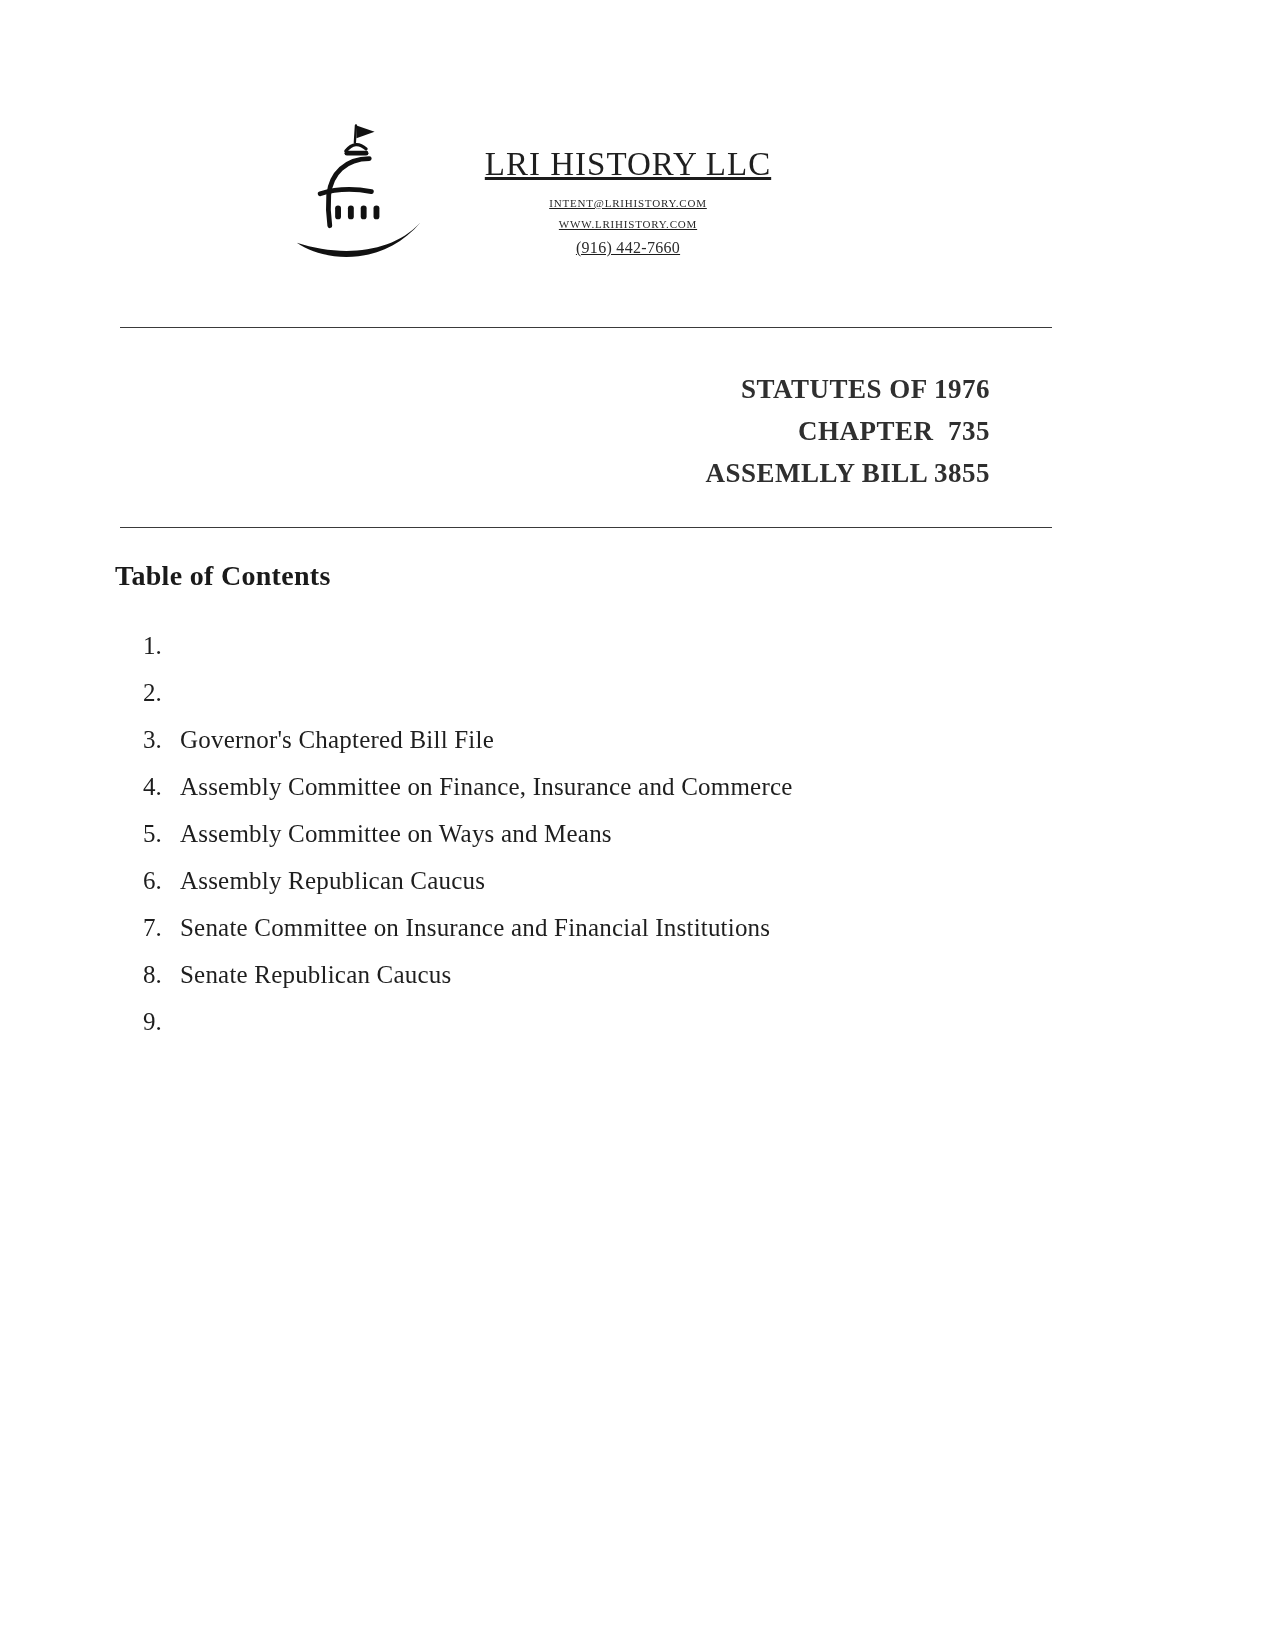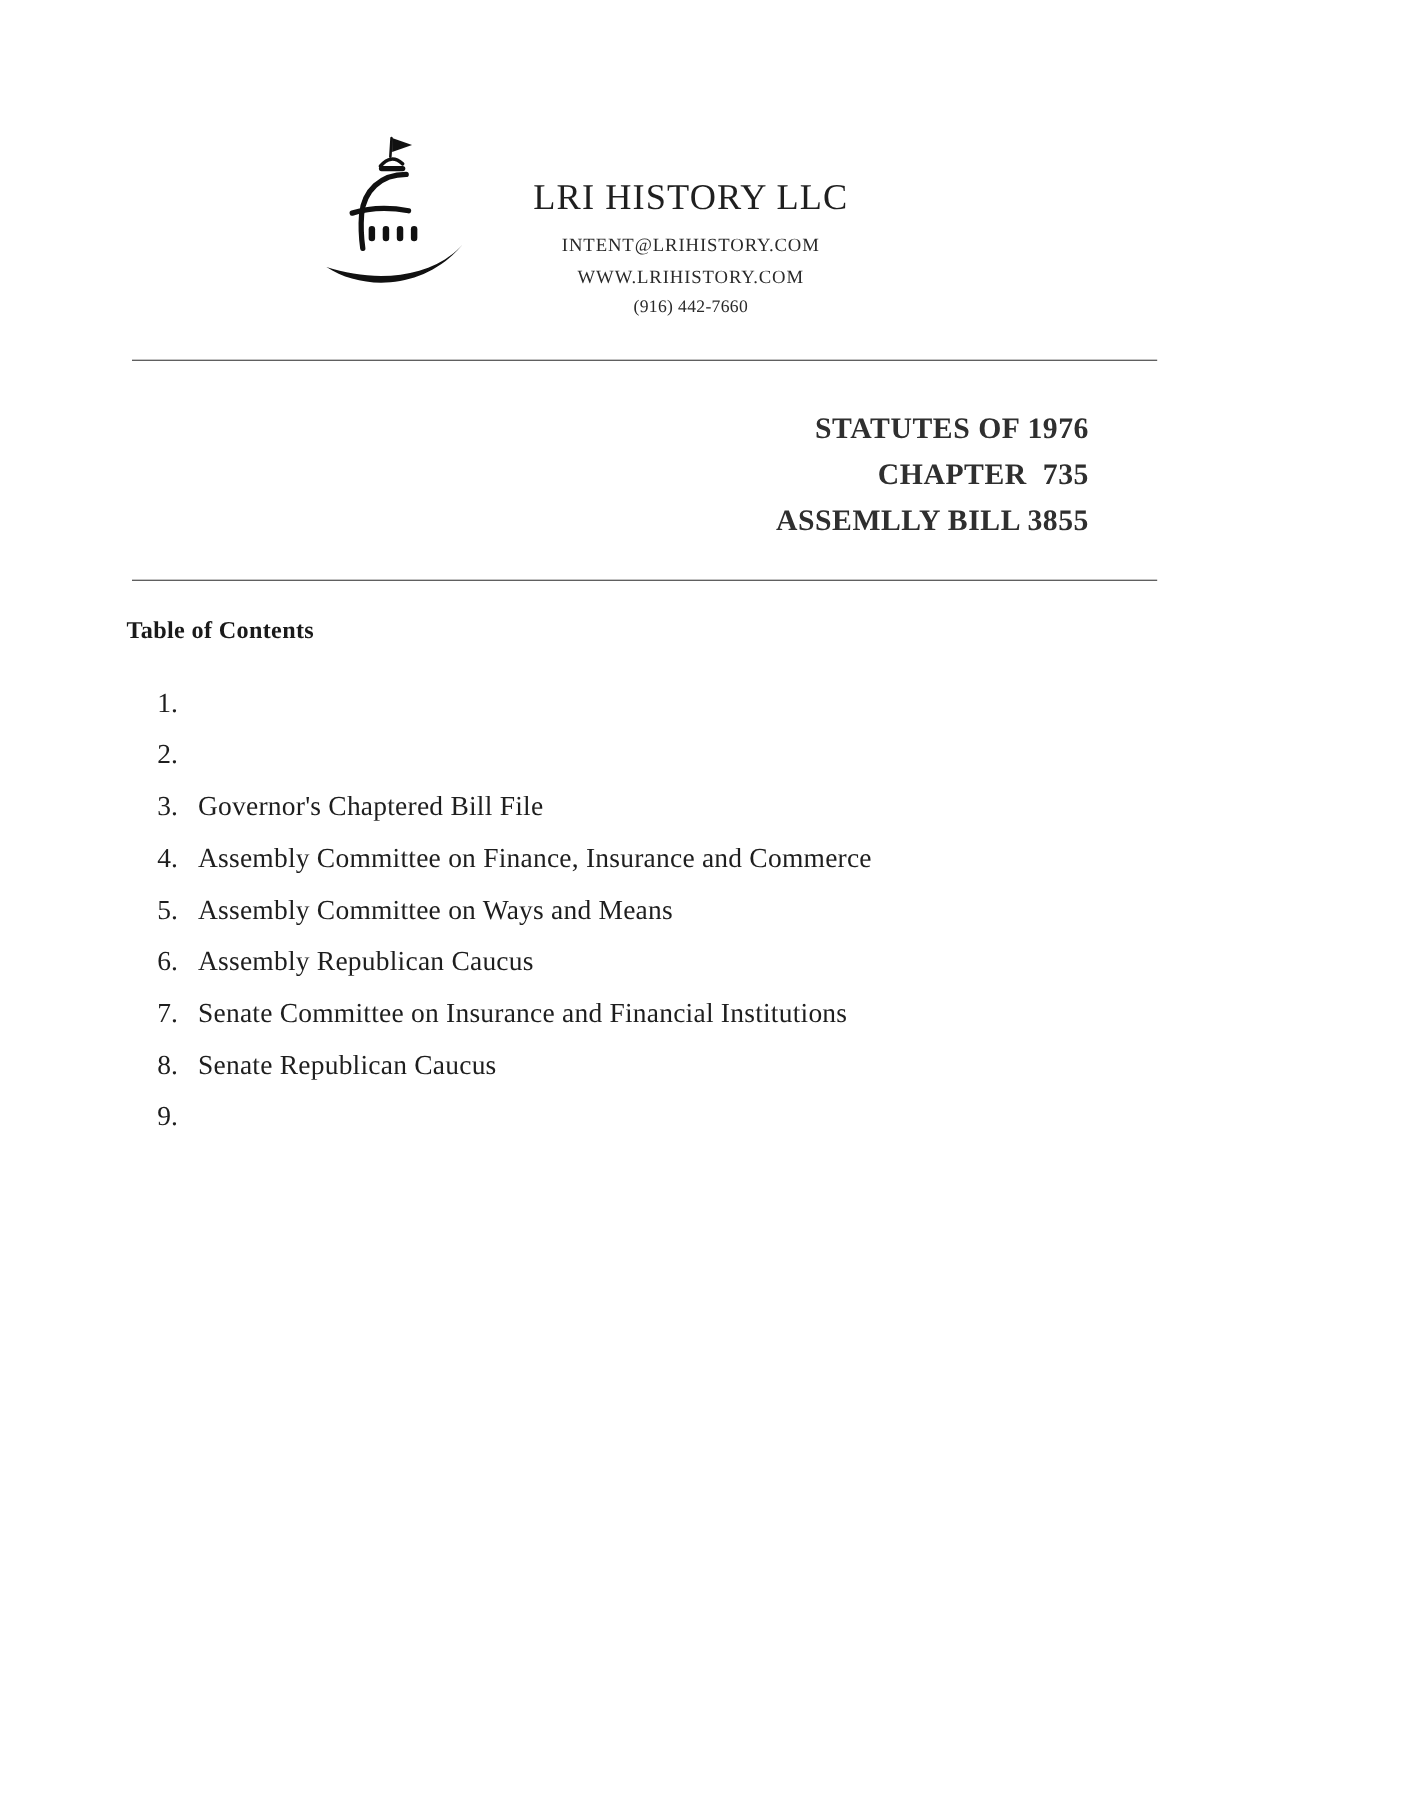--- a/index.html
+++ b/index.html
@@ -25,33 +25,34 @@
     align-items: flex-start;
   }
   .logo {
     width: 150px;
     height: 160px;
     flex: 0 0 auto;
   }
   .logo svg { width: 100%; height: 100%; }
   .letterhead-text {
     margin-left: 28px;
-    margin-top: 44px;
+    margin-top: 28px;
     width: 320px;
     text-align: center;
+    text-decoration: underline;
   }
   .company-name {
     font-size: 33px;
     letter-spacing: 1px;
     color: #1f1f1f;
     margin-bottom: 14px;
     white-space: nowrap;
   }
   .contact-line {
-    font-size: 17px;
+    font-size: 11px;
     letter-spacing: 0.8px;
     color: #2a2a2a;
     margin-bottom: 9px;
     white-space: nowrap;
     text-align: center;
   }
   .phone-line {
     font-size: 16px;
     letter-spacing: 0.3px;
     color: #2a2a2a;
@@ -90,21 +91,21 @@
   }
 
   
   .toc {
     position: absolute;
     top: 560px;
     left: 115px;
     width: 1000px;
   }
   .toc-heading {
-    font-size: 22px;
+    font-size: 28px;
     font-weight: bold;
     color: #1a1a1a;
     letter-spacing: 0.3px;
     margin-bottom: 30px;
   }
   .toc-list {
     list-style: none;
     margin-left: 28px;
   }
   .toc-item {

